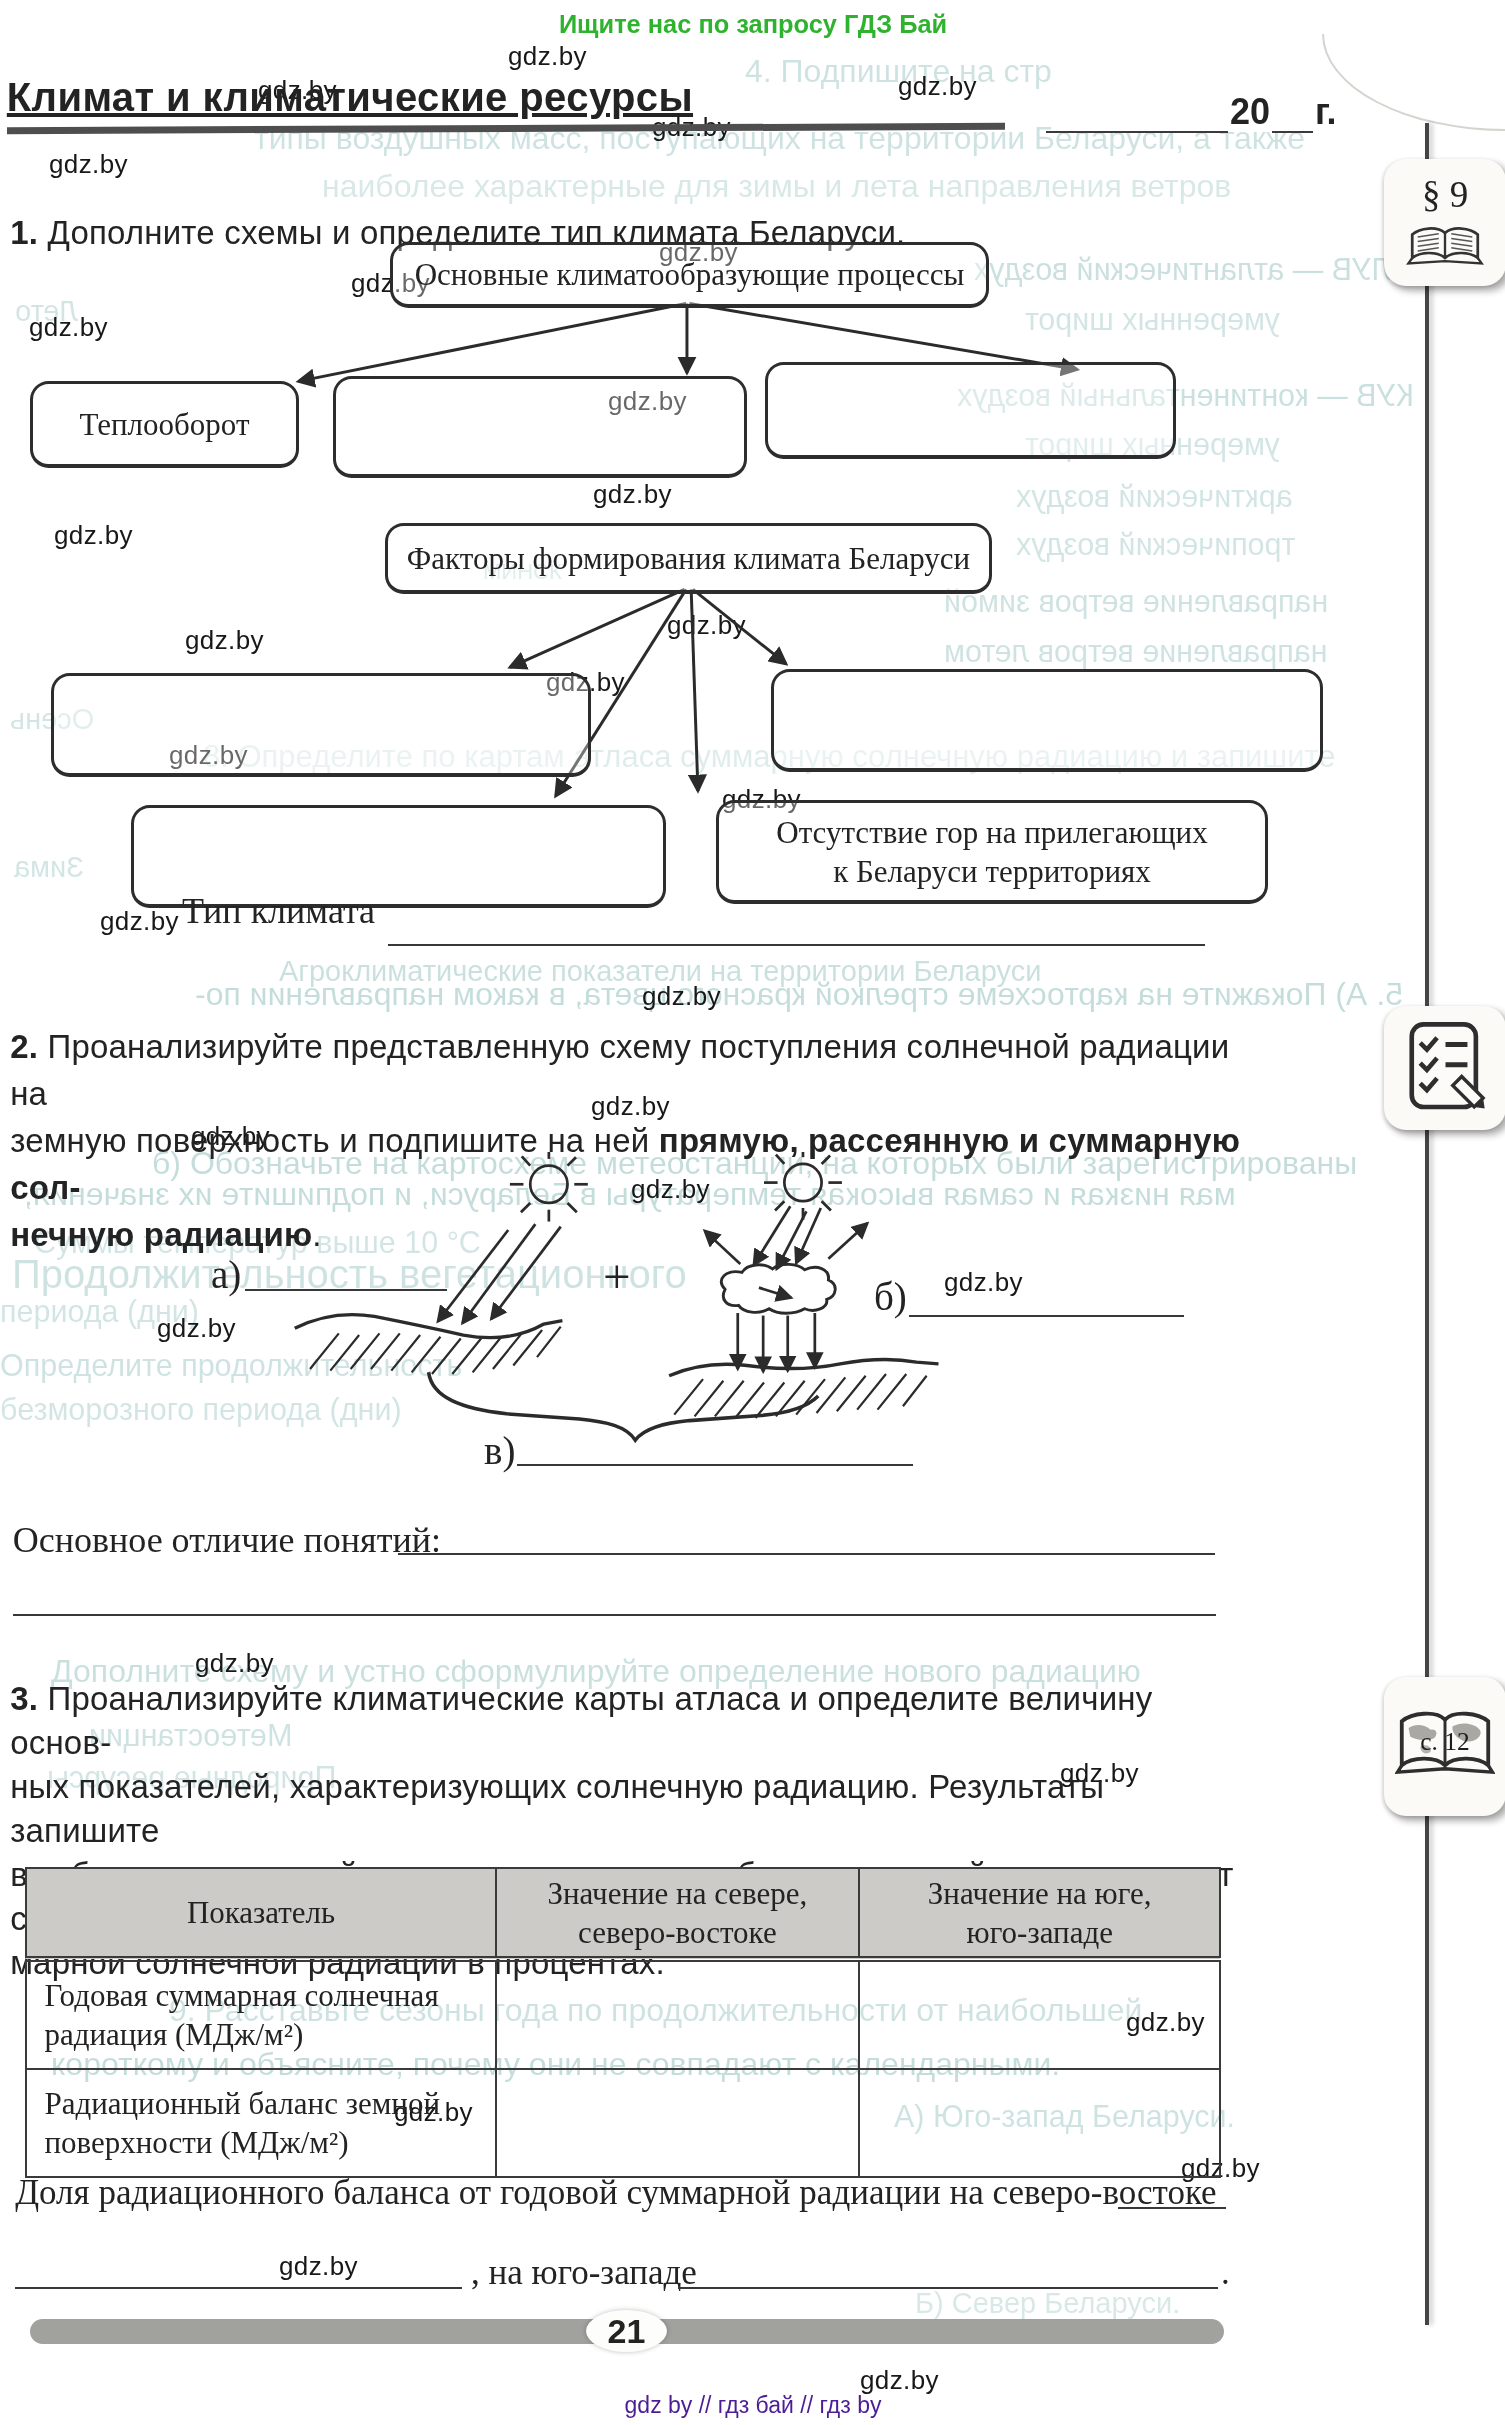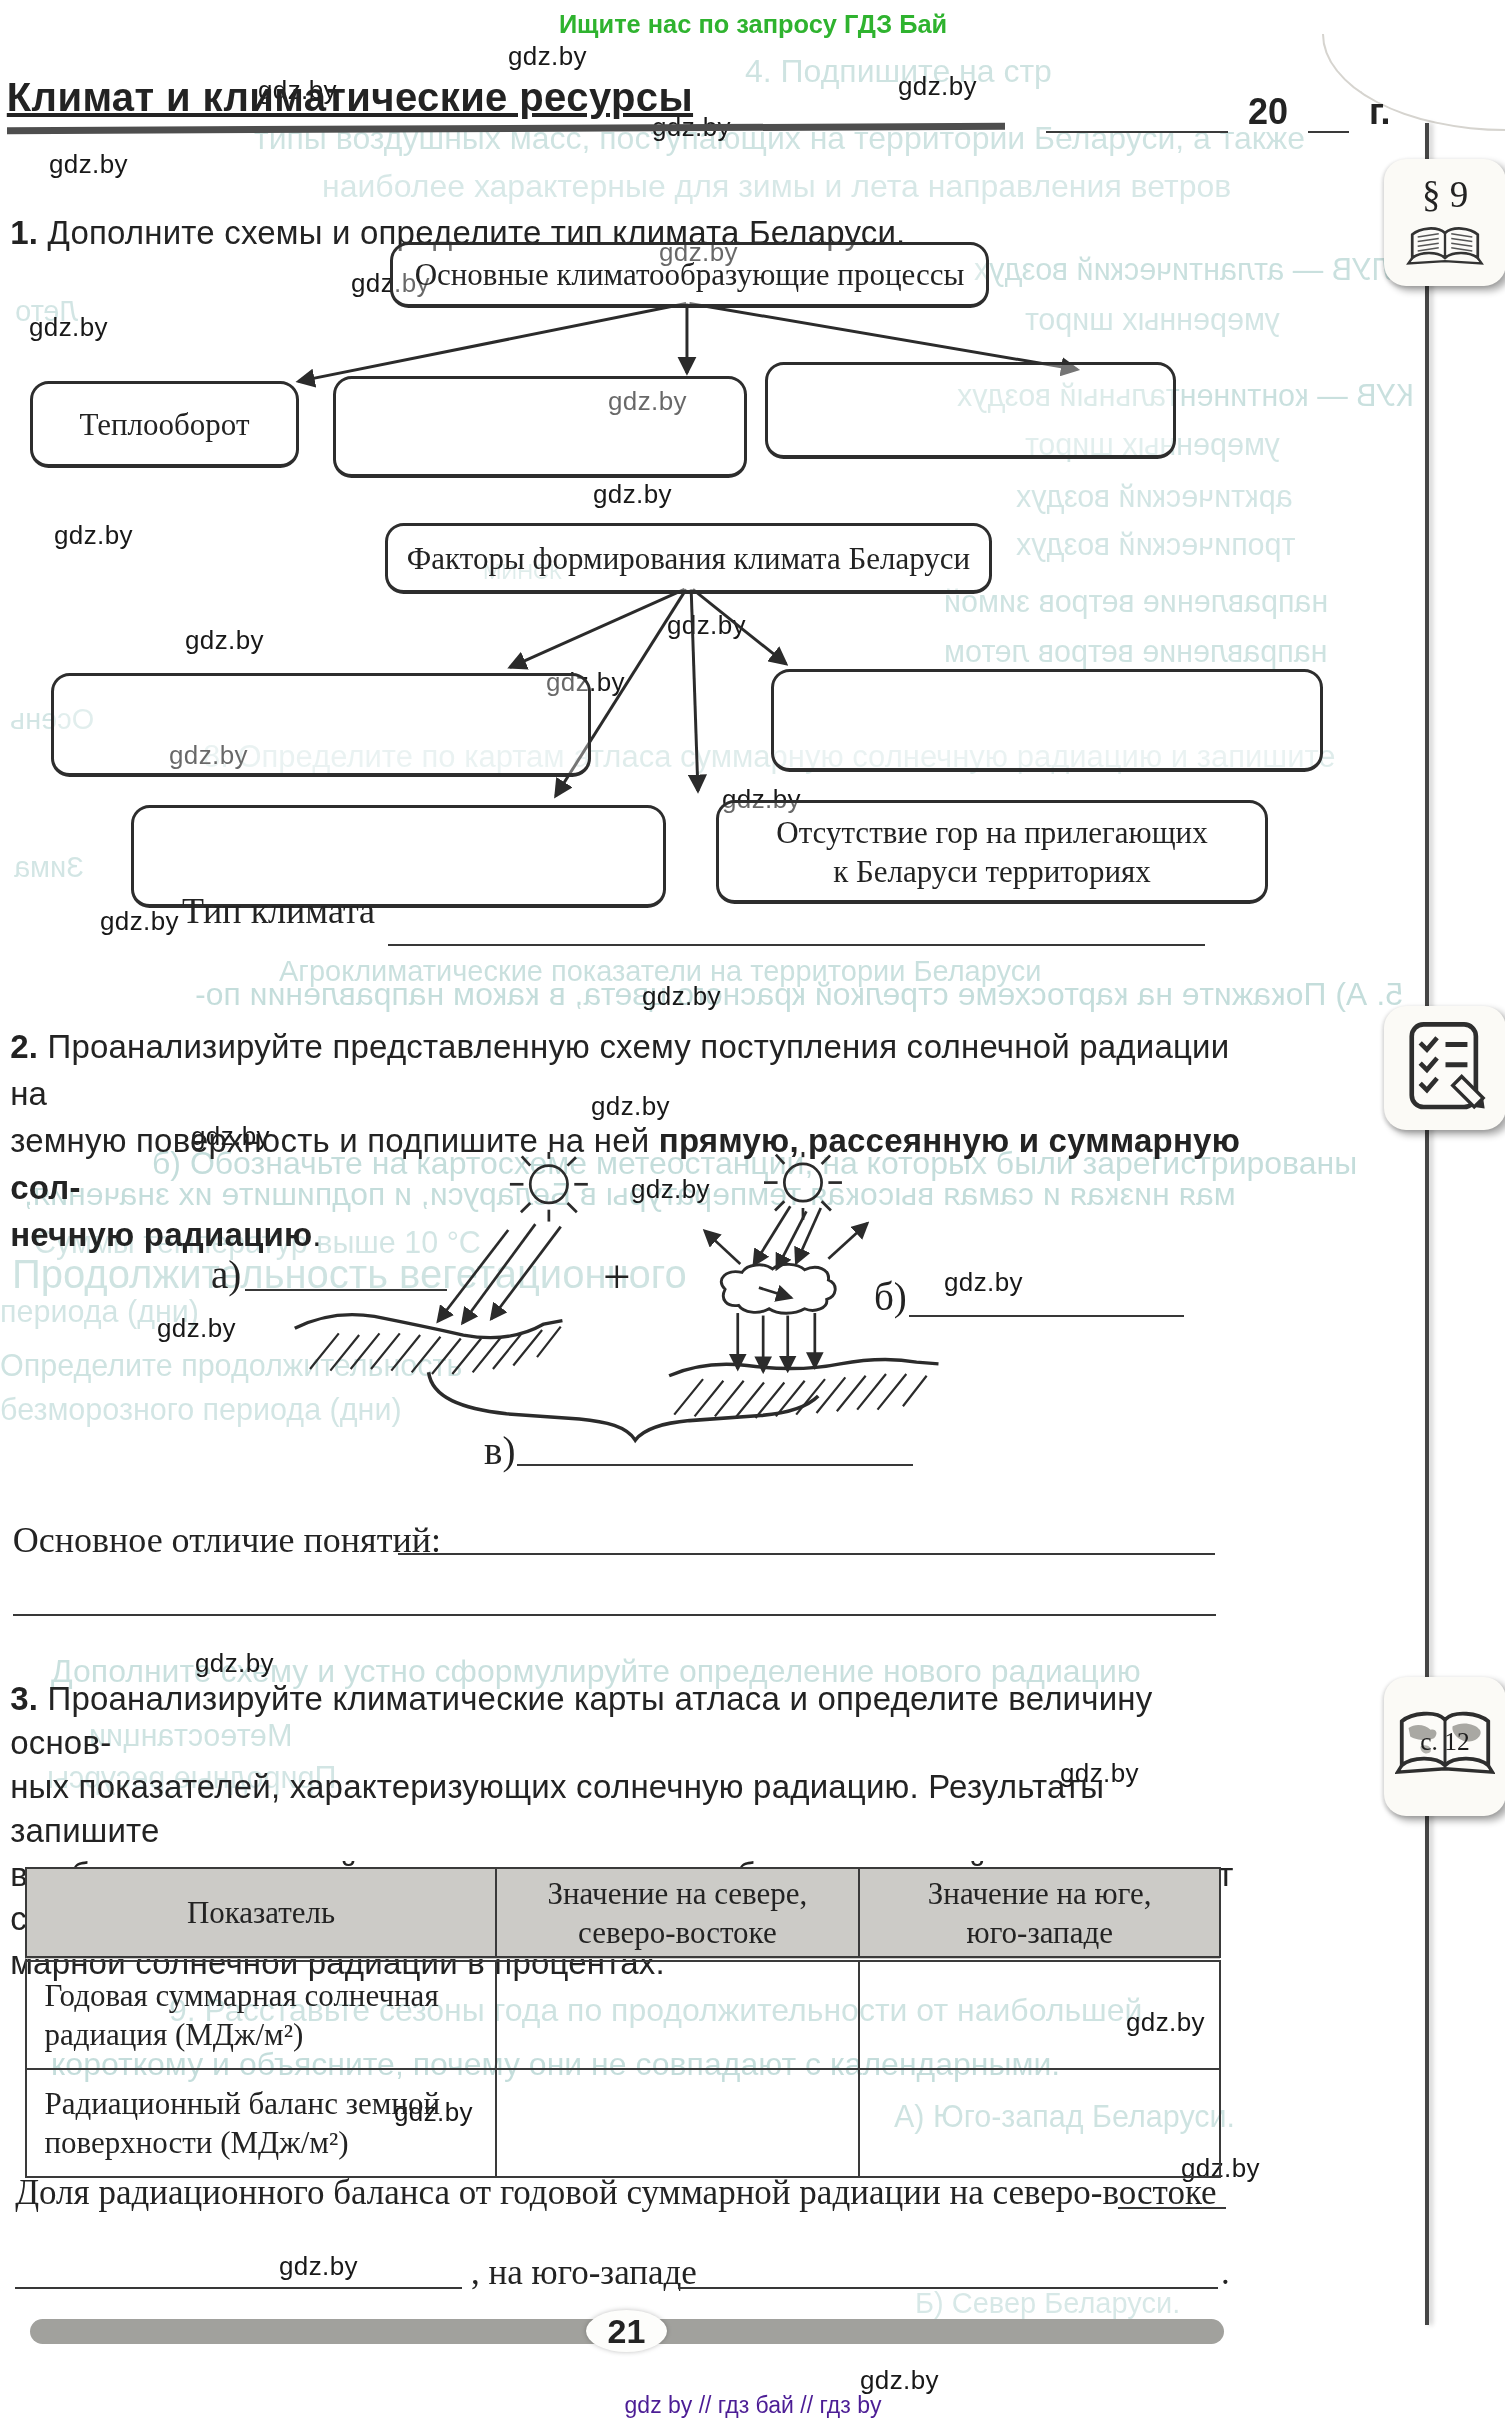--- a/index.html
+++ b/index.html
@@ -10,21 +10,21 @@
   .corner{position:absolute;top:34px;right:0;width:182px;height:95px;background:#ffffff;
           border-bottom-left-radius:100% 100%;border-left:2.5px solid #d6d4cf;border-bottom:2.5px solid #d6d4cf;}
   
   .g{position:absolute;font-family:Liberation Sans, sans-serif;color:#0f766e;white-space:nowrap;}
   .g.m{transform:scaleX(-1);}
   
   .wm{position:absolute;font-size:26px;color:#181818;white-space:nowrap;letter-spacing:0.4px;}
   .green{position:absolute;top:10.2px;left:0;width:1506px;text-align:center;font-size:25.4px;font-weight:bold;}
   .title{position:absolute;left:6.8px;top:75px;margin:0;font-size:40px;font-weight:bold;letter-spacing:0.4px;text-decoration:underline;}
   .rule{position:absolute;left:6.8px;top:125px;width:998px;height:6.8px;background:#4e4e4e;transform:rotate(-.25deg);}
-  .daterow{position:absolute;left:1046px;top:91px;display:flex;align-items:flex-end;gap:20px;
+  .daterow{position:absolute;left:1046px;top:91px;display:flex;align-items:flex-end;gap:2px;
            font-size:36px;font-weight:bold;}
   .bline{display:inline-block;border-bottom:2.5px solid #3a3a3a;}
   .task{position:absolute;left:10.2px;width:1245px;font-size:33px;line-height:47px;letter-spacing:0.2px;}
   .task b{letter-spacing:0.2px;}
   .box{position:absolute;border:3px solid #2d2d2d;border-bottom-width:4.2px;border-radius:18.6px;
        background:rgba(255,255,255,.35);display:flex;align-items:center;justify-content:center;
        font-family:"Liberation Serif",serif;font-size:31px;text-align:center;line-height:39px;}
   .svgabs{position:absolute;}
   .serif{font-family:"Liberation Serif",serif;}
   .fline{position:absolute;border-bottom:2.5px solid #383838;}

